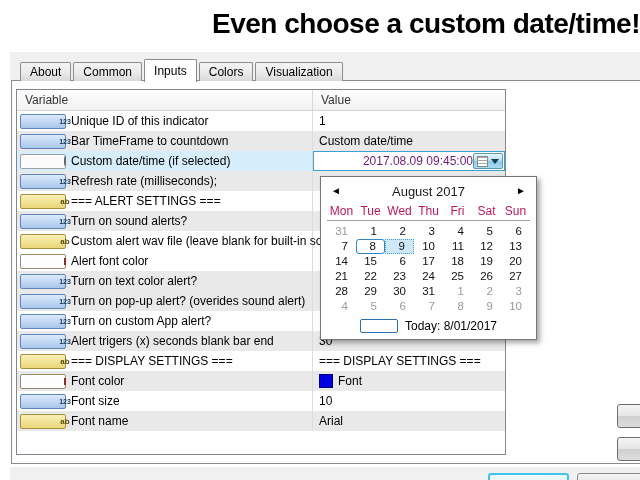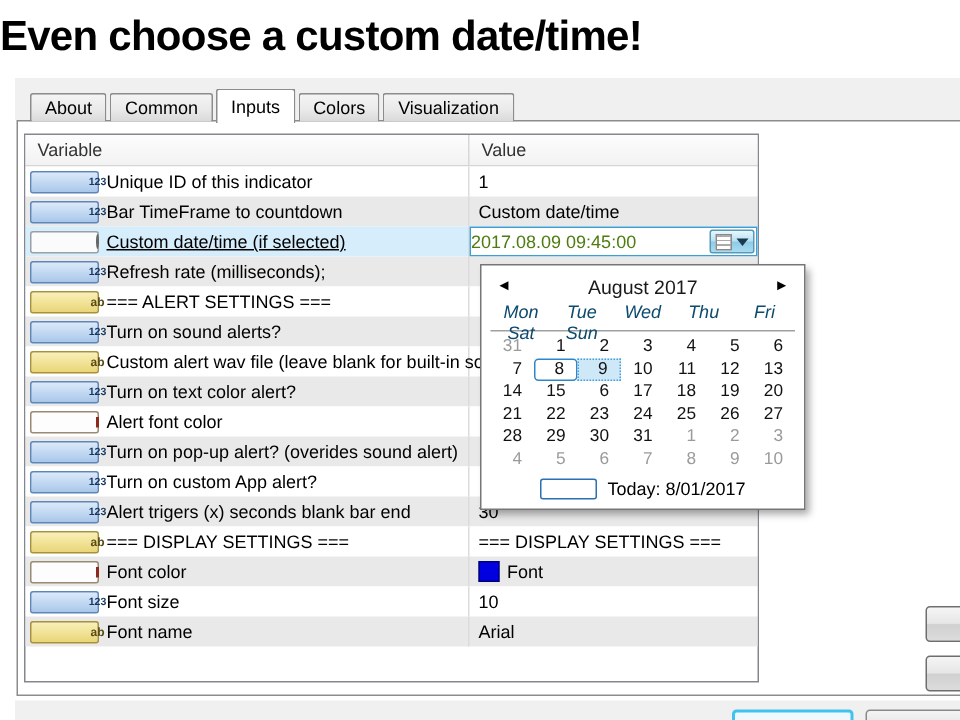--- a/index.html
+++ b/index.html
@@ -1,20 +1,20 @@
 <!DOCTYPE html>
 <html><head>
 <meta charset="utf-8">
 <style>
   html,body{margin:0;padding:0;}
   body{width:640px;height:480px;overflow:hidden;background:#ffffff;
        font-family:"Liberation Sans", sans-serif;position:relative;}
 
   
-  .main-title{position:absolute;top:8px;left:0;width:640px;text-align:left;
+  .main-title{position:absolute;top:8px;left:0;width:640px;text-align:right;
     font-size:28px;font-weight:bold;color:#000;letter-spacing:-0.5px;}
 
   
   .dlg-band{position:absolute;left:10px;top:52px;width:630px;height:28px;background:#f0f0f0;}
   .tab-page{position:absolute;left:11px;top:80px;width:639px;height:384px;
     background:#ffffff;border:1px solid #8c8c8c;box-sizing:border-box;z-index:1;}
   .bottom-strip{position:absolute;left:10px;top:467px;width:630px;height:13px;background:#f0f0f0;z-index:0;}
 
   
   .tab-bar{position:absolute;left:20px;top:58px;height:23px;display:flex;align-items:flex-end;z-index:2;text-align:center;}
@@ -26,21 +26,21 @@
   
   .ptable{position:absolute;left:16px;top:89px;width:490px;height:366px;background:#fff;
     border:1px solid #828790;box-sizing:border-box;z-index:2;}
   .thead{height:21px;display:flex;background:linear-gradient(#fdfdfd,#f2f2f2);
     border-bottom:1px solid #d5d5d5;font-size:12px;color:#333;box-sizing:border-box;}
   .th-var{width:296px;box-sizing:border-box;padding:3px 0 0 8px;border-right:1px solid #d8d8d8;}
   .th-val{flex:1;padding:3px 0 0 8px;}
   .row{height:20px;display:flex;align-items:center;font-size:12px;color:#000;position:relative;}
   .row.white{background:#ffffff;}
   .row.grey{background:#e9e9e9;}
-  .row.selected{background:#d6edfb;text-decoration:underline;}
+  .row.selected{background:#d6edfb;}
   .cell-var{width:296px;box-sizing:border-box;height:20px;display:flex;align-items:center;
     padding-left:3px;border-right:1px solid #dcdcdc;}
   .cell-val{flex:1;height:20px;display:flex;align-items:center;padding-left:6px;box-sizing:border-box;}
   .rlabel{margin-left:5px;white-space:nowrap;}
 
   
   .picon{width:15px;height:15px;box-sizing:border-box;border-radius:2px;flex:0 0 15px;
     display:flex;align-items:center;justify-content:center;font-size:7px;font-weight:bold;padding-left:44px;}
   .picon.num{background:linear-gradient(#dceafa,#a9c7ea);border:1px solid #5e86b8;color:#14355e;}
   .picon.ab{background:linear-gradient(#f9f0b8,#e9d678);border:1px solid #a8913a;color:#5a4a10;font-size:8px;}
@@ -49,38 +49,38 @@
     background:radial-gradient(circle at 50% 50%, #666 1px, transparent 1.5px);}
   .picon.color{background:#fdfdfd;border:1px solid #9a8a70;}
   .picon.color::before{content:"";width:9px;height:5px;border:1px solid #8a2b1e;
     background:linear-gradient(#ffd24a,#ff8a00);}
 
   .swatch{display:inline-block;width:12px;height:12px;border:1px solid #00007a;margin-right:5px;flex:0 0 12px;}
 
   
   .editor{position:absolute;left:296px;right:0;top:0;height:20px;box-sizing:border-box;
     background:#ffffff;border:1px solid #3da0d5;display:flex;align-items:center;}
-  .edtext{padding-left:0;font-size:12px;color:#4d7c0f;flex:1;}
+  .edtext{padding-left:16px;font-size:12px;color:#701a75;flex:1;text-align:right;}
   .dropbtn{width:30px;height:16px;margin-right:1px;border:1px solid #5a98b8;border-radius:2px;
     background:linear-gradient(#e8f7fd,#b5e0f2 48%,#8ccbe7 52%,#a8dcf2);
     display:flex;align-items:center;justify-content:center;gap:3px;box-sizing:border-box;}
   .gridglyph{width:9px;height:9px;border:1px solid #8a8a8a;background:
     repeating-linear-gradient(0deg,#fff 0 2px,#aaa 2px 3px),
     repeating-linear-gradient(90deg,rgba(255,255,255,0) 0 2px,#aaa 2px 3px),#fff;}
   .downarrow{width:0;height:0;border-left:4px solid transparent;border-right:4px solid transparent;
     border-top:5px solid #1b3a4f;}
 
   
   .calendar{position:absolute;left:320px;top:176px;width:217px;box-sizing:border-box;background:#fff;
     border:1px solid #767676;box-shadow:3px 3px 5px rgba(0,0,0,0.35);z-index:10;padding:4px 0 4px 0;}
   .cal-header{height:20px;display:flex;align-items:center;padding:0 10px;}
   .cal-month{flex:1;text-align:center;font-size:13px;color:#1a1a1a;}
   .cal-arrow{font-size:10px;color:#000;width:12px;line-height:12px;}
-  .cal-days{display:grid;grid-template-columns:repeat(5,1fr);height:19px;margin:0 6px;
-    border-bottom:1px solid #a0a0a0;font-size:12px;color:#0c4a6e;font-style:italic;}
+  .cal-days{display:grid;grid-template-columns:repeat(7,1fr);height:19px;margin:0 6px;
+    border-bottom:1px solid #a0a0a0;font-size:12px;color:#be185d;}
   .cal-days span{text-align:center;align-self:center;}
   .cal-grid{display:grid;grid-template-columns:repeat(7,1fr);grid-auto-rows:15px;margin:3px 6px 0 6px;
     font-size:11.5px;color:#111;}
   .cal-cell{text-align:right;padding-right:8px;line-height:14px;box-sizing:border-box;}
   .cal-cell.muted{color:#9a9a9a;}
   .cal-cell.today{border:1px solid #2f86c9;border-radius:3px;line-height:12px;}
   .cal-cell.selected{background:#cfe8f8;border:1px dotted #4a9fd8;line-height:12px;}
   .cal-footer{display:flex;align-items:center;justify-content:center;gap:7px;height:18px;margin-top:3px;}
   .today-rect{width:36px;height:12px;border:1px solid #2b6fb5;border-radius:2px;background:#fff;}
   .today-label{font-size:12px;color:#000;}
@@ -180,33 +180,33 @@
       </div>
       <div class="row white">
         <div class="cell-var">
           <span class="picon ab">ab</span>
           <span class="rlabel">Custom alert wav file (leave blank for built-in sounds)</span>
         </div>
         <div class="cell-val">
           <span></span>
         </div>
       </div>
-      <div class="row grey">
-        <div class="cell-var">
-          <span class="picon num">123</span>
-          <span class="rlabel">Turn on text color alert?</span>
-        </div>
-        <div class="cell-val">
-          <span></span>
-        </div>
-      </div>
       <div class="row white">
         <div class="cell-var">
           <span class="picon color"></span>
           <span class="rlabel">Alert font color</span>
+        </div>
+        <div class="cell-val">
+          <span></span>
+        </div>
+      </div>
+      <div class="row grey">
+        <div class="cell-var">
+          <span class="picon num">123</span>
+          <span class="rlabel">Turn on text color alert?</span>
         </div>
         <div class="cell-val">
           <span></span>
         </div>
       </div>
       <div class="row grey">
         <div class="cell-var">
           <span class="picon num">123</span>
           <span class="rlabel">Turn on pop-up alert? (overides sound alert)</span>
         </div>

